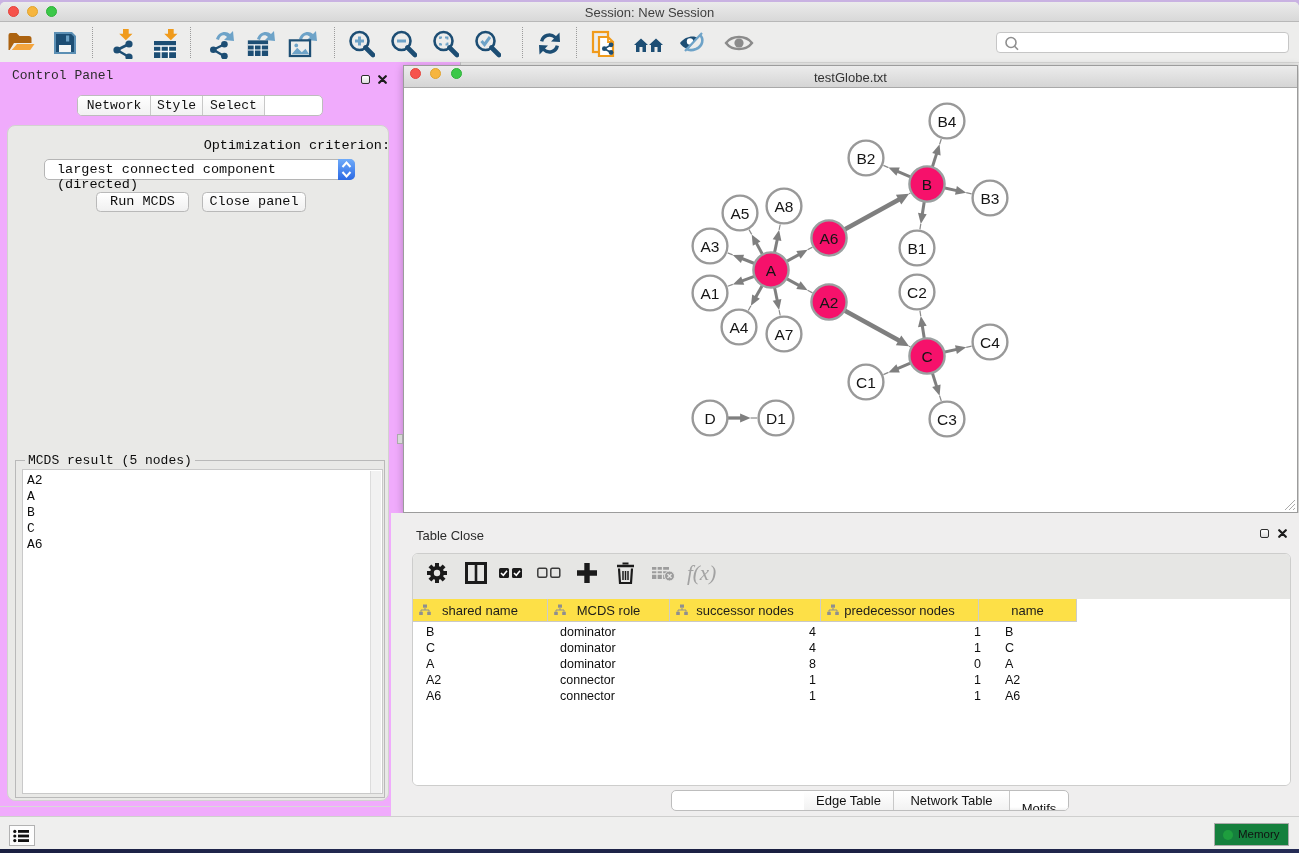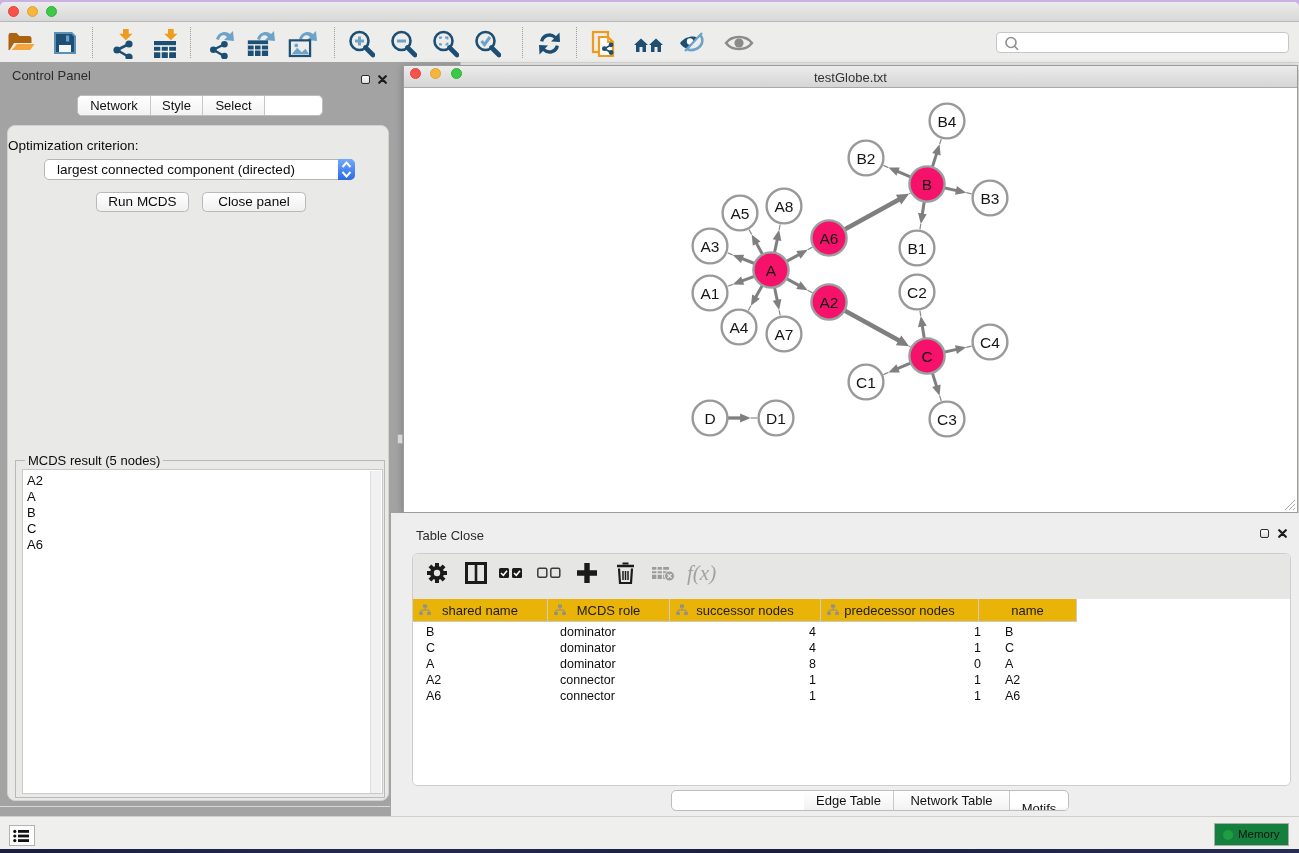--- a/index.html
+++ b/index.html
@@ -11,29 +11,29 @@
 #titlebar .t1 { left:8px;  background:#f6534c; border:1px solid #e4433c; }
 #titlebar .t2 { left:27px; background:#f6b53e; border:1px solid #e0a32e; }
 #titlebar .t3 { left:46px; background:#3cc849; border:1px solid #2fb13a; }
 #title-text { position:absolute; top:3px; left:0; width:1299px; text-align:center; font-size:13px; color:#404040; }
 
 #toolbar { position:absolute; left:0; top:20px; width:1299px; height:41px; background:#ededec; border-bottom:1px solid #d6d6d5; }
 .tbsep { position:absolute; top:5px; height:31px; width:1px; border-left:1px dotted #9b9b9b; }
 .tbi { position:absolute; top:0; }
 #search { position:absolute; left:996px; top:10px; width:293px; height:21px; background:#fff; border:1px solid #c6c6c6; border-radius:4px; }
 
-#cpanel { position:absolute; left:0; top:60px; width:461px; height:754px; background:#a3a3a3; border-right:1px solid #c3c3c3; }
+#cpanel { position:absolute; left:0; top:60px; width:461px; height:754px; background:#f0abfc; border-right:1px solid #c3c3c3;font-family:Liberation Mono, monospace; }
 #cp-title { position:absolute; left:12px; top:6px; font-size:13px; color:#2b2b2b; }
 #cp-box { position:absolute; left:7px; top:63px; width:382px; height:676px; background:#e9e9e7; border:1px solid #d2d2d0; border-radius:8px; }
 .tabstrip { position:absolute; display:flex; border:1px solid #bdbdbd; border-radius:5px; overflow:hidden; background:#fff; height:21px; font-size:13px; }
 .tabstrip .tab { display:flex; align-items:center; justify-content:center; background:linear-gradient(#ffffff,#f2f2f2); color:#111; border-right:1px solid #c8c8c8; }
 .tabstrip .tab:last-child { border-right:none; }
 .tabstrip .sel { background:linear-gradient(#62a1f8,#2e70ee); color:#fff;margin-top:40px; }
 #cp-tabs { left:77px; top:33px; }
-#opt-label { position:absolute; left:0; top:12px; width:382px; text-align:left; font-size:13.5px; color:#0c0c0c; }
+#opt-label { position:absolute; left:0; top:12px; width:382px; text-align:right; font-size:13.5px; color:#0c0c0c; }
 #cp-select { position:absolute; left:36px; top:33px; width:311px; height:21px; background:#fff; border:1px solid #b5b5b5; border-radius:5px; }
 #cp-select .txt { position:absolute; left:12px; top:2px; font-size:13.5px; color:#0c0c0c; }
 #cp-select .step { position:absolute; right:-1px; top:-1px; width:17px; height:21px; border-radius:0 5px 5px 0; background:linear-gradient(#6fabfa,#2b69e4); }
 .cpbtn { position:absolute; top:66px; height:20px; background:linear-gradient(#ffffff,#f0f0f0); border:1px solid #b9b9b9; border-radius:4.5px; font-size:13.5px; color:#0c0c0c; text-align:center; line-height:18px; }
 #mcds-fs { position:absolute; left:7px; top:334px; width:370px; height:338px; border:1px solid #b9b9b9; }
 #mcds-legend { position:absolute; left:9px; top:-8px; background:#e9e9e7; padding:0 3px; font-size:13px; color:#0c0c0c; }
 #mcds-list { position:absolute; left:6px; top:8px; width:361px; height:325px; padding-top:3px; background:#fff; border:1px solid #c9c9c9; font-size:13px; color:#0c0c0c; }
 #mcds-list .sb { position:absolute; right:1px; top:1px; width:11px; height:322px; background:#f1f1f1; border-left:1px solid #dcdcdc; }
 #mcds-list div.it { padding-left:4px; height:16px; line-height:16px; }
 
@@ -43,40 +43,41 @@
 #netbar .t2 { left:26px; background:#f6b53e; border:1px solid #e0a32e; }
 #netbar .t3 { left:47px; background:#3cc849; border:1px solid #2fb13a; }
 #netbar .tl { top:2px; }
 #net-title { position:absolute; top:4px; left:0; width:100%; text-align:center; font-size:13px; color:#333; }
 
 #tpanel { position:absolute; left:391px; top:511px; width:908px; height:303px; background:#efeeee; }
 #tp-title { position:absolute; left:25px; top:15px; font-size:13px; color:#2b2b2b; }
 #tp-box { position:absolute; left:21px; top:40px; width:879px; height:233px; background:#fff; border:1px solid #cdcdcc; border-radius:6px; overflow:hidden; }
 #tp-toolbar { position:absolute; left:0; top:0; width:100%; height:45px; background:#e6e6e4; }
 #tp-table { position:absolute; left:0; top:45px; width:100%; bottom:0; background:#fff; }
-.thcell { position:absolute; top:0; height:23px; background:#eab308; border-right:1px solid #cccccb; border-bottom:1px solid #c9c9c8; font-size:13px; color:#1c1c1c; }
+.thcell { position:absolute; top:0; height:23px; background:#fde047; border-right:1px solid #cccccb; border-bottom:1px solid #c9c9c8; font-size:13px; color:#1c1c1c; }
 .thcell span { position:absolute; top:4px; width:100%; text-align:center; }
 .trow { position:absolute; font-size:12.5px; color:#0e0e0e; height:16px; line-height:16px; }
 .win-ctl-sq { position:absolute; width:8.5px; height:8.5px; border:1.4px solid #2e2e2e; border-radius:2px; background:linear-gradient(#fff,#ddd); }
 
 #bot-tabs { left:671px; top:788px;padding-left:40px; }
 
 #statusbar { position:absolute; left:0; top:814px; width:1299px; height:33px; background:#efefee; border-top:1px solid #cfcfce; }
 #lstbtn { position:absolute; left:9px; top:8px; width:26px; height:21px; background:#fdfdfd; border:1px solid #b2b2b2; }
 #membtn { position:absolute; left:1214px; top:6px; width:75px; height:23px; background:#15803d; border:1px solid #ababab; font-size:11.5px; color:#111; }
 #membtn .dot { position:absolute; left:8px; top:6px; width:10px; height:10px; border-radius:50%; background:#1e9e3e; }
 #membtn .lbl { position:absolute; left:23px; top:4px; }
 svg { display:block; }
 </style></head>
 <body>
 <div id="app">
   <div id="titlebar">
     <div class="tl t1"></div>
       <div class="tl t2"></div>
       <div class="tl t3"></div>
+    <div id="title-text">Session: New Session</div>
   </div>
   <div id="toolbar">
 <svg class="tbi" style="left:7px;top:0px;" width="30" height="28" viewBox="0 0 30 28">
 <path d="M1.5 30 L1.5 13 Q1.5 11 3.5 11 L9.5 11 L12.5 14 L22 14 Q24.5 14 24.5 16.5 L24.5 21 L7 21 Z" fill="#ac6310"></path>
 <path d="M10 22 L27.5 22 L21.5 30.5 L2.5 30.5 Z" fill="#f4a43c"></path>
 </svg>
 <svg class="tbi" style="left:53px;top:9px;" width="24" height="24" viewBox="0 0 24 24">
 <path d="M1 1 L19 1 L23 5 L23 23 L1 23 Z" fill="#5b8fb4"></path>
 <path d="M3 3 L18.2 3 L21 5.8 L21 21 L3 21 Z" fill="#1d4e74"></path>
 <rect x="7" y="3" width="10" height="9" fill="#1d4e74"></rect>

